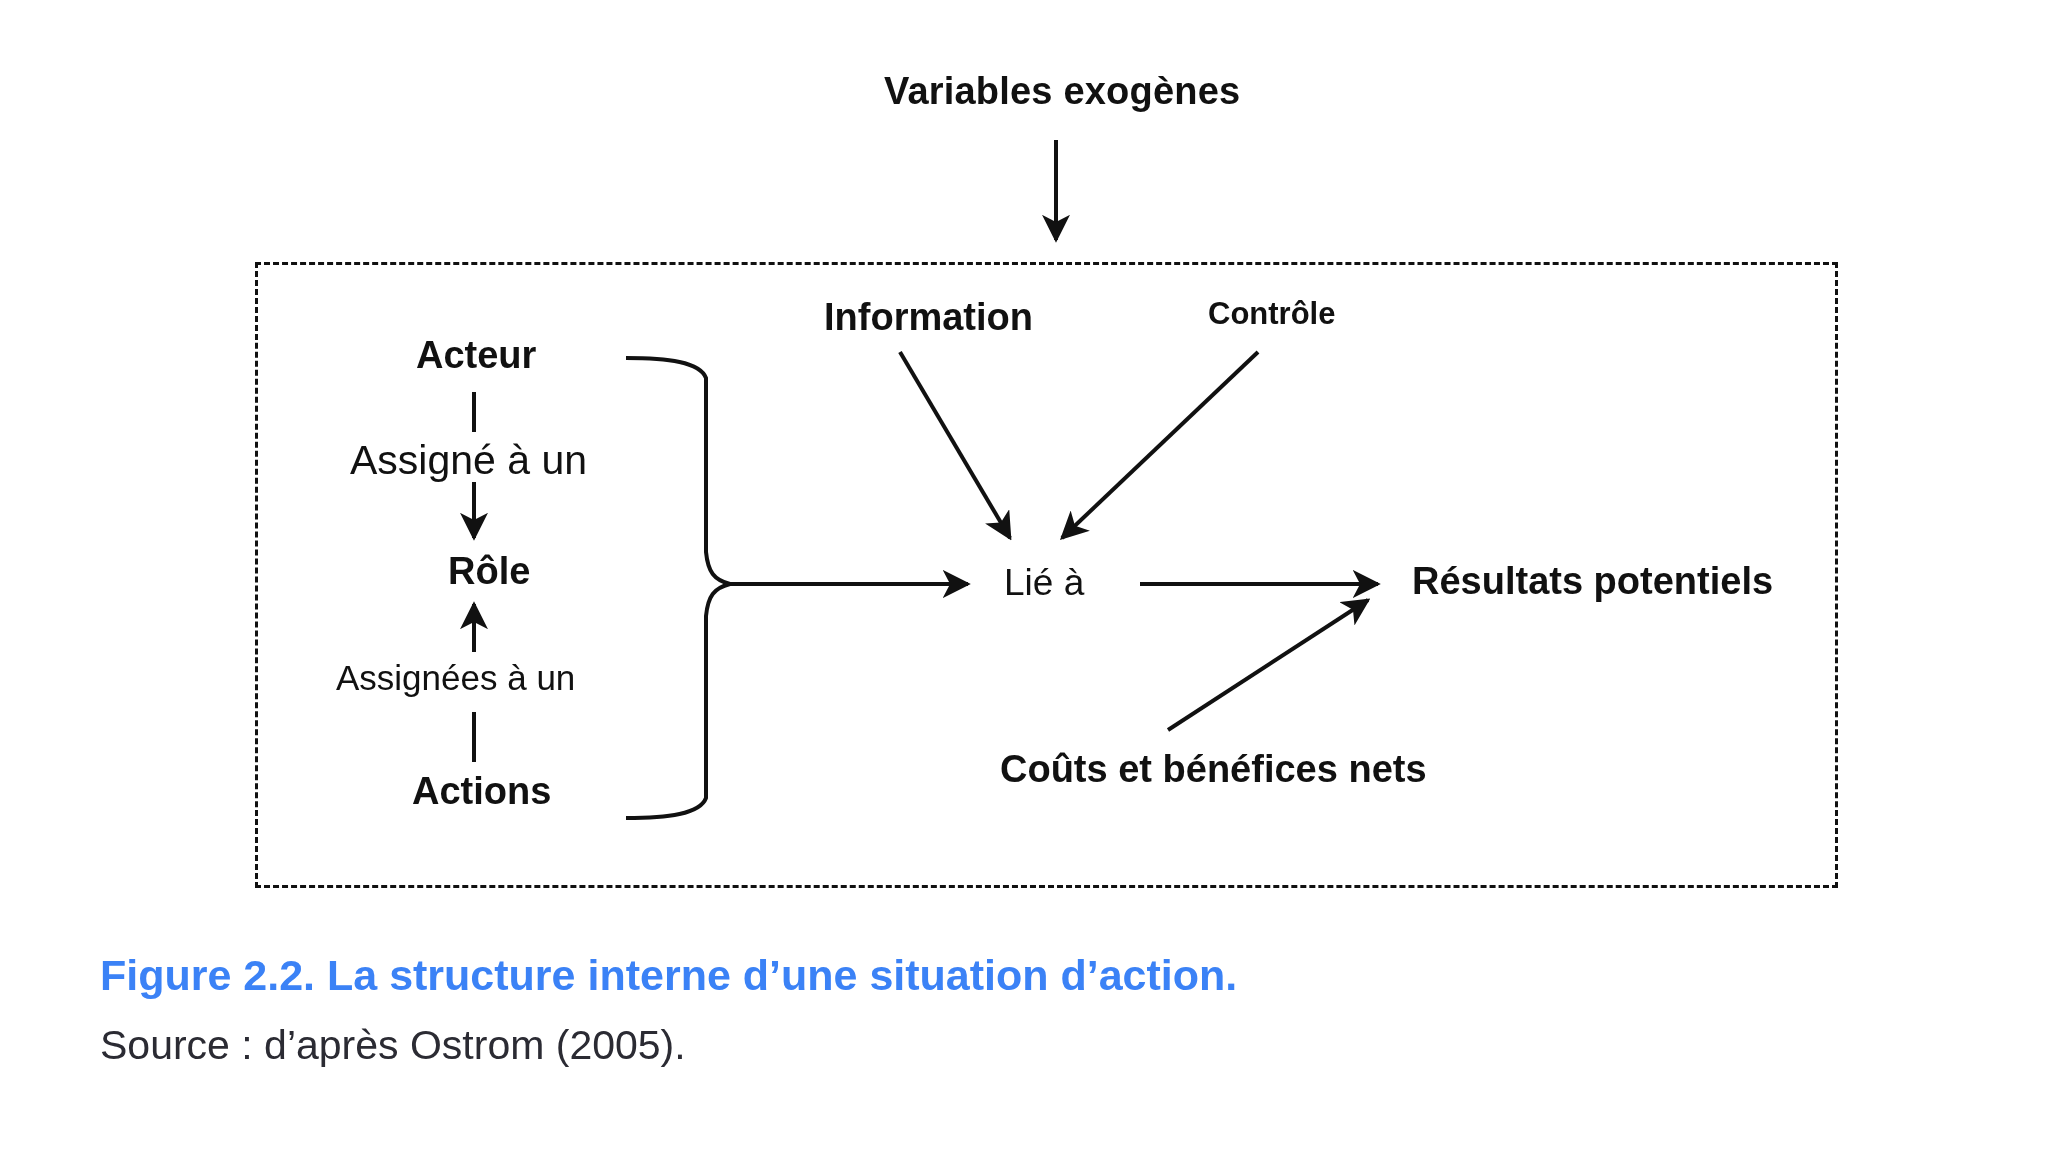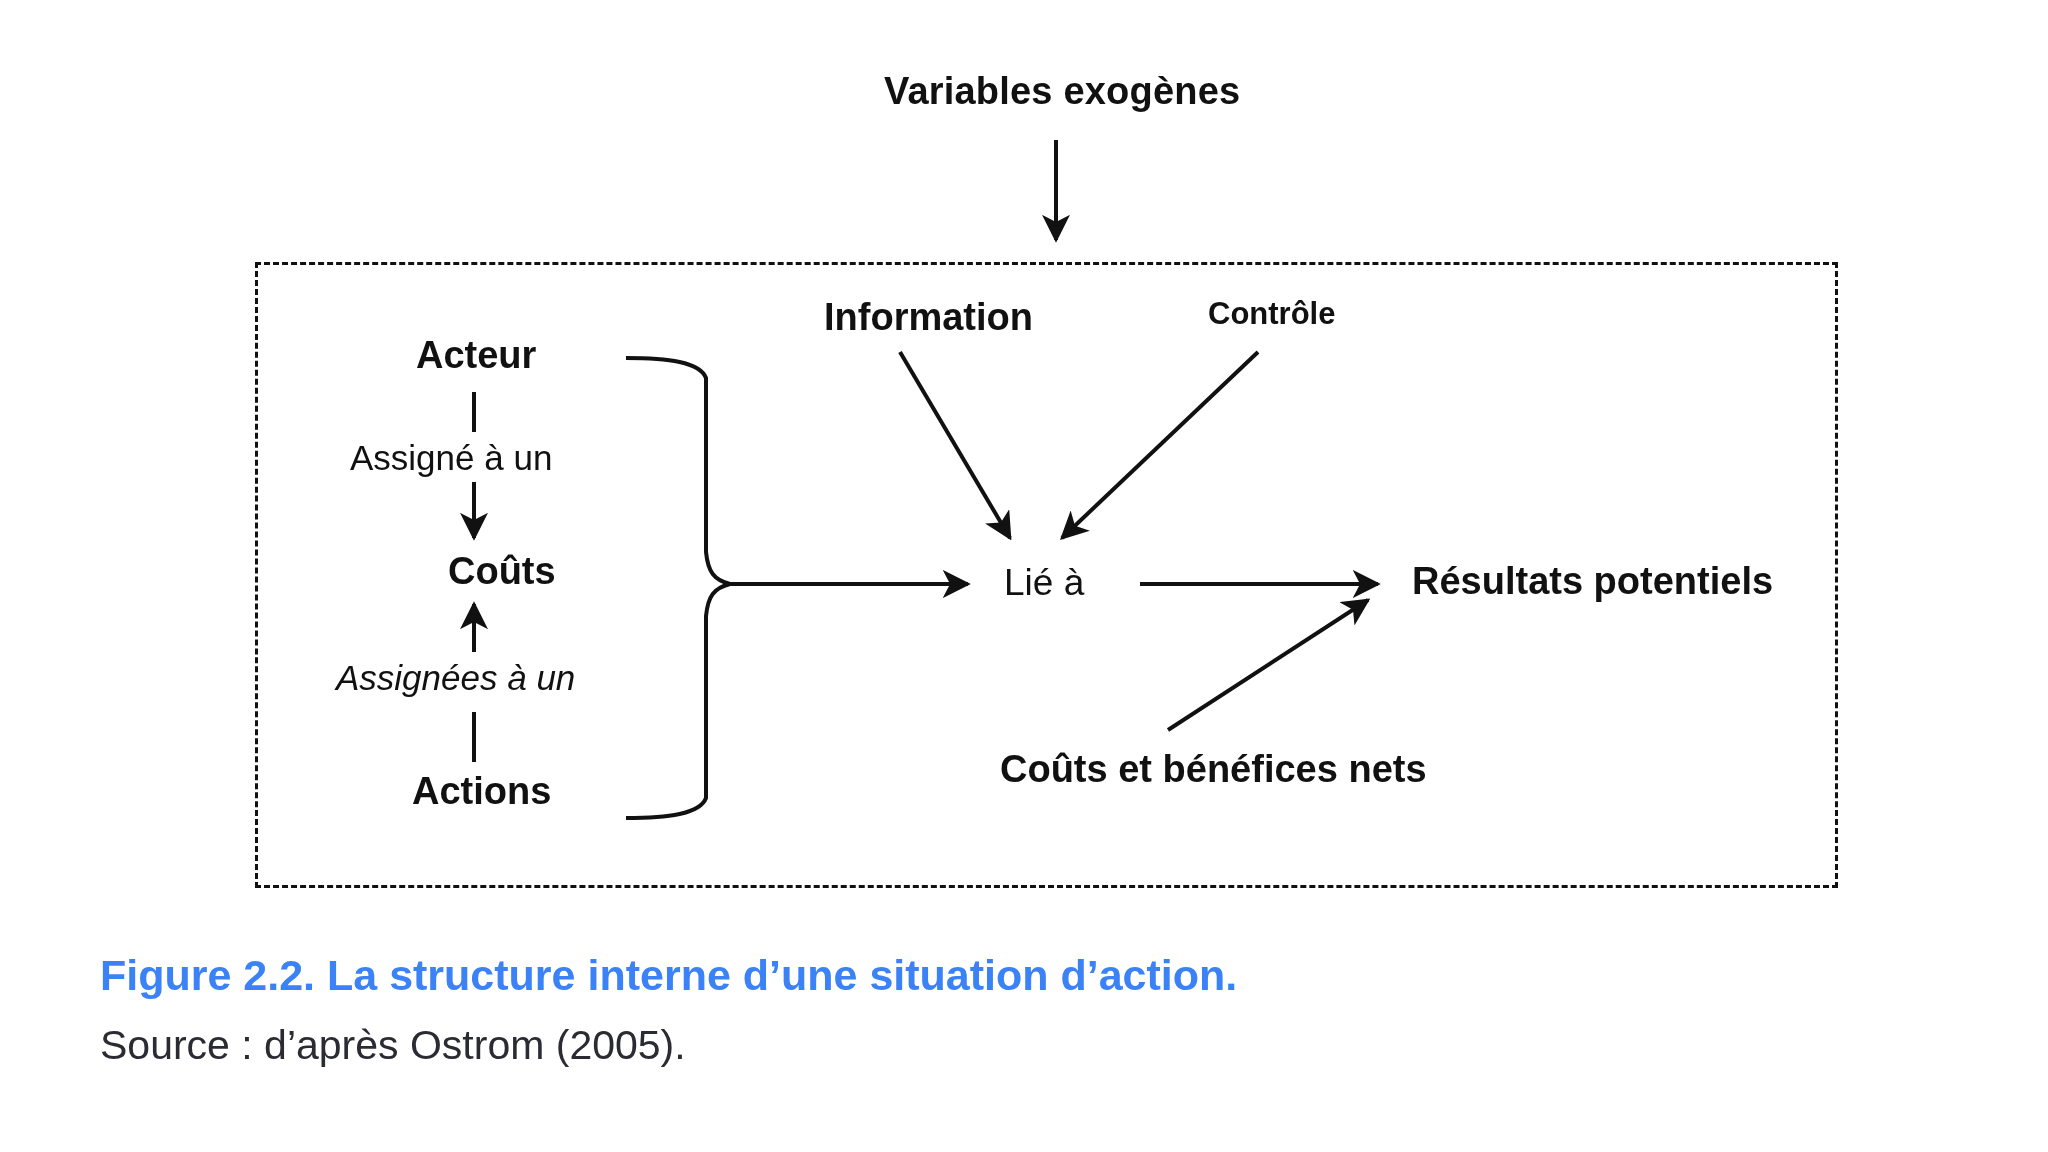--- a/index.html
+++ b/index.html
@@ -65,30 +65,29 @@
     font-size: 38px;
     letter-spacing: 0.2px;
   }
   #node-acteur {
     left: 416px;  top: 336px;
     font-size: 38px;
     text-align: center;
   }
   #node-assigne-a-un {
     left: 350px;  top: 440px;
-    font-size: 35px;
+    font-size: 41px;
   }
   #node-role {
     left: 448px;  top: 552px;
     font-size: 38px;
   }
   #node-assignees-a-un {
     left: 336px;  top: 660px;
     font-size: 35px;
-    font-style: italic;
   }
   #node-actions {
     left: 412px;  top: 772px;
     font-size: 38px;
   }
   #node-information {
     left: 824px;  top: 298px;
     font-size: 38px;
   }
   #node-controle {
@@ -193,21 +192,21 @@
       <line x1="1168" y1="730" x2="1368" y2="600" stroke="#111111" stroke-width="4" marker-end="url(#ah)"></line>
     </g>
   </svg>
 
   <div class="node bold" id="node-variables-exogenes">Variables exogènes</div>
 
   <div class="node bold" id="node-acteur">Acteur</div>
 
   <div class="node reg" id="node-assigne-a-un">Assigné à un</div>
 
-  <div class="node bold" id="node-role">Coûts</div>
+  <div class="node bold" id="node-role">Rôle</div>
 
   <div class="node reg" id="node-assignees-a-un">Assignées à un</div>
 
   <div class="node bold" id="node-actions">Actions</div>
 
   <div class="node bold" id="node-information">Information</div>
 
   <div class="node bold" id="node-controle">Contrôle</div>
 
   <div class="node reg" id="node-lie-a">Lié à</div>

